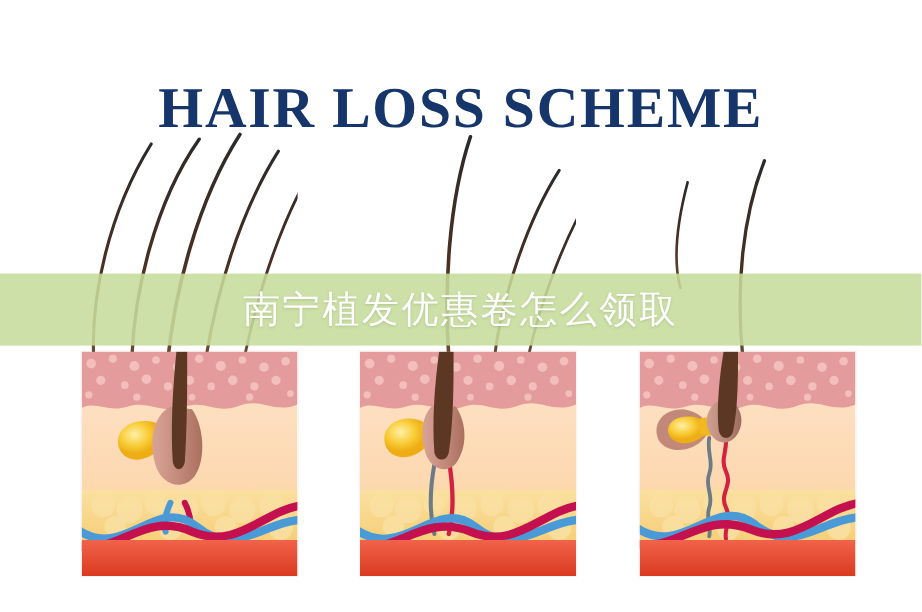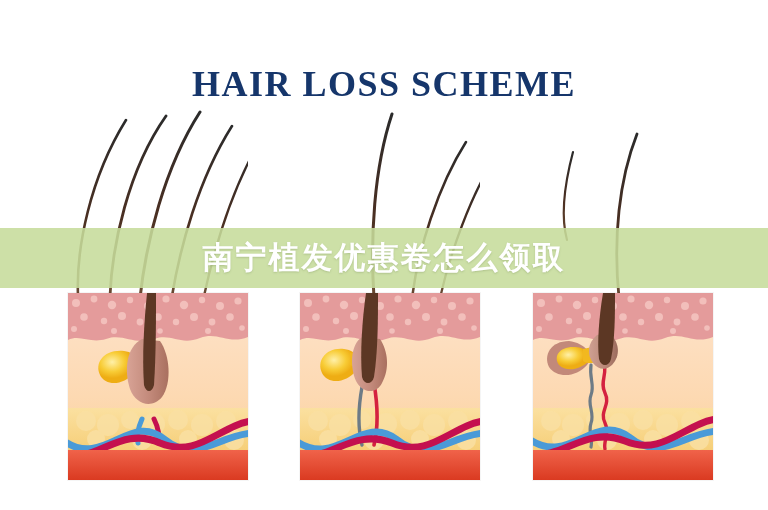--- a/index.html
+++ b/index.html
@@ -9,21 +9,21 @@
     overflow:hidden;position:relative;
   }
   #stage{position:relative;width:768px;height:510px;background:#fff;}
 
   
   #title{
     position:absolute;left:0;top:63px;width:768px;
     text-align:center;
     font-family:"Liberation Serif", serif;
     font-weight:bold;
-    font-size:36px;
+    font-size:48px;
     letter-spacing:1.5px;
     color:#16366b;
     white-space:nowrap;
   }
 
   
   .panel{position:absolute;top:293px;width:180px;height:187px;overflow:visible;}
   .panel .skin{position:absolute;left:0;top:0;width:180px;height:187px;overflow:hidden;
       box-shadow:0 0 0 1px rgba(0,0,0,0.04);}
   .hairs{position:absolute;left:0;top:-185px;width:180px;height:190px;overflow:visible;}
@@ -35,21 +35,21 @@
   
   #banner{
     position:absolute;left:0;top:228px;width:768px;height:60px;
     background:#c6dc9b;opacity:.88;
   }
   #banner-text{
     position:absolute;left:0;top:228px;width:768px;height:60px;
     display:flex;align-items:center;justify-content:center;
     color:#ffffff;
     font-family:"DejaVu Sans","Liberation Sans",sans-serif;
-    font-weight:bold;font-size:31px;letter-spacing:2px;
+    font-weight:normal;font-size:31px;letter-spacing:2px;
     text-shadow:0 1px 2px rgba(120,140,90,.35);
     white-space:nowrap;
   }
 </style>
 </head>
 <body>
 
 <div id="stage">
 
   <div id="title">HAIR LOSS SCHEME</div>

